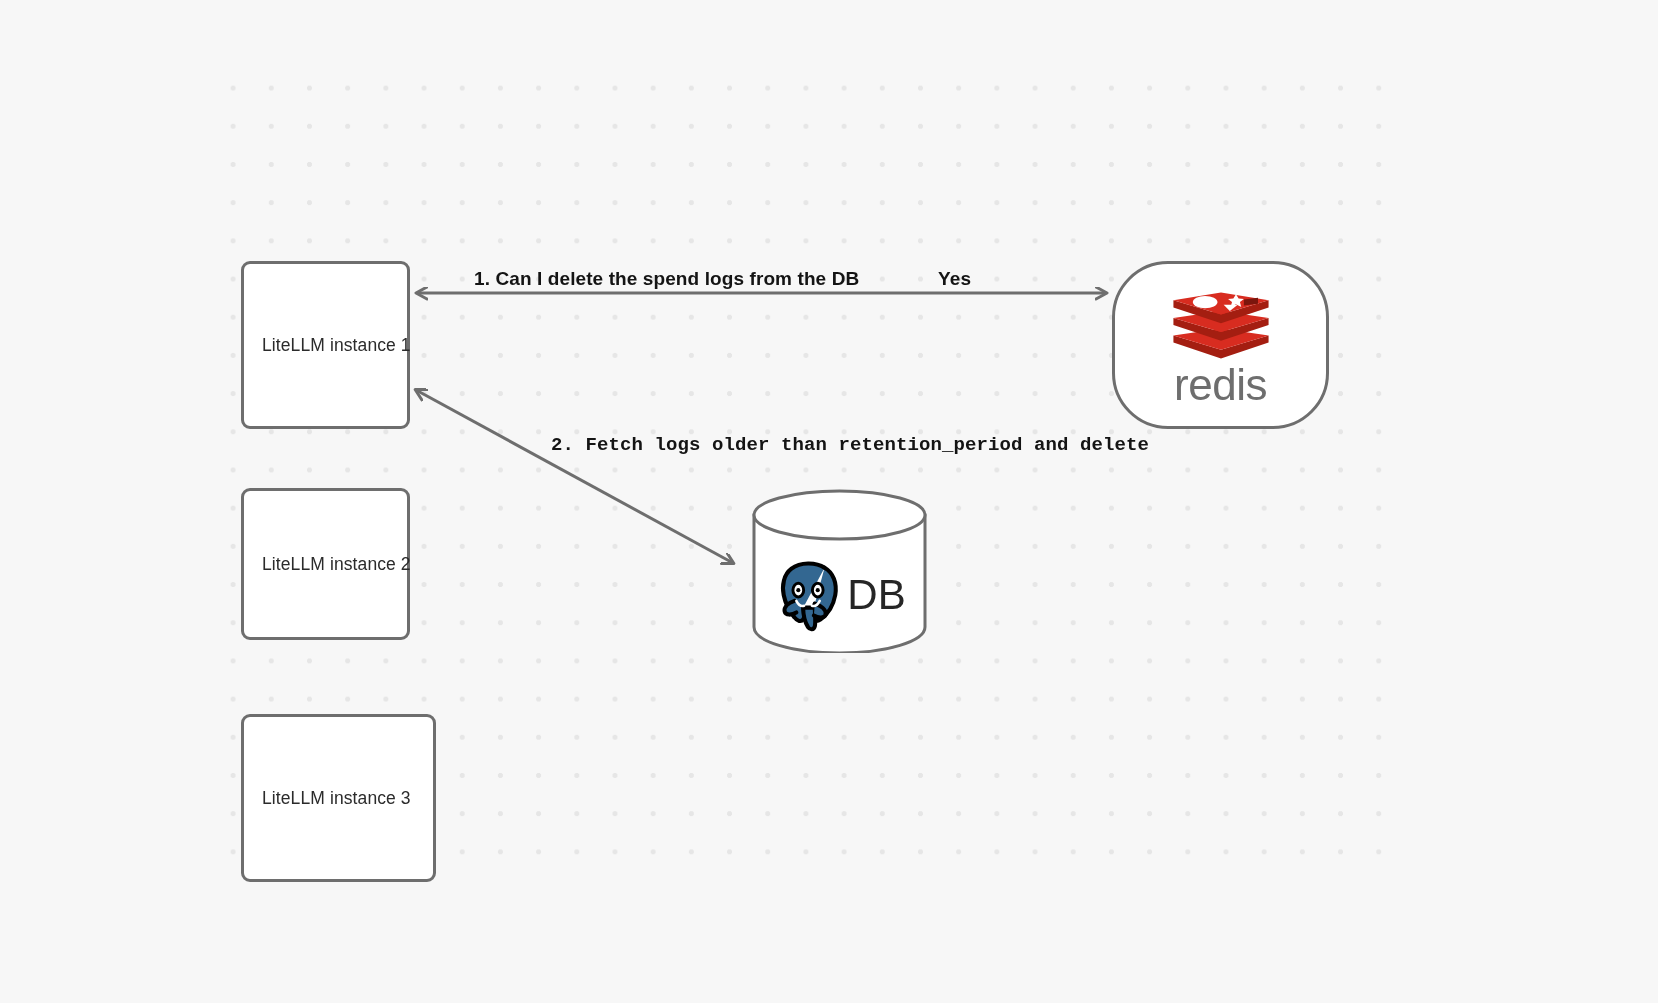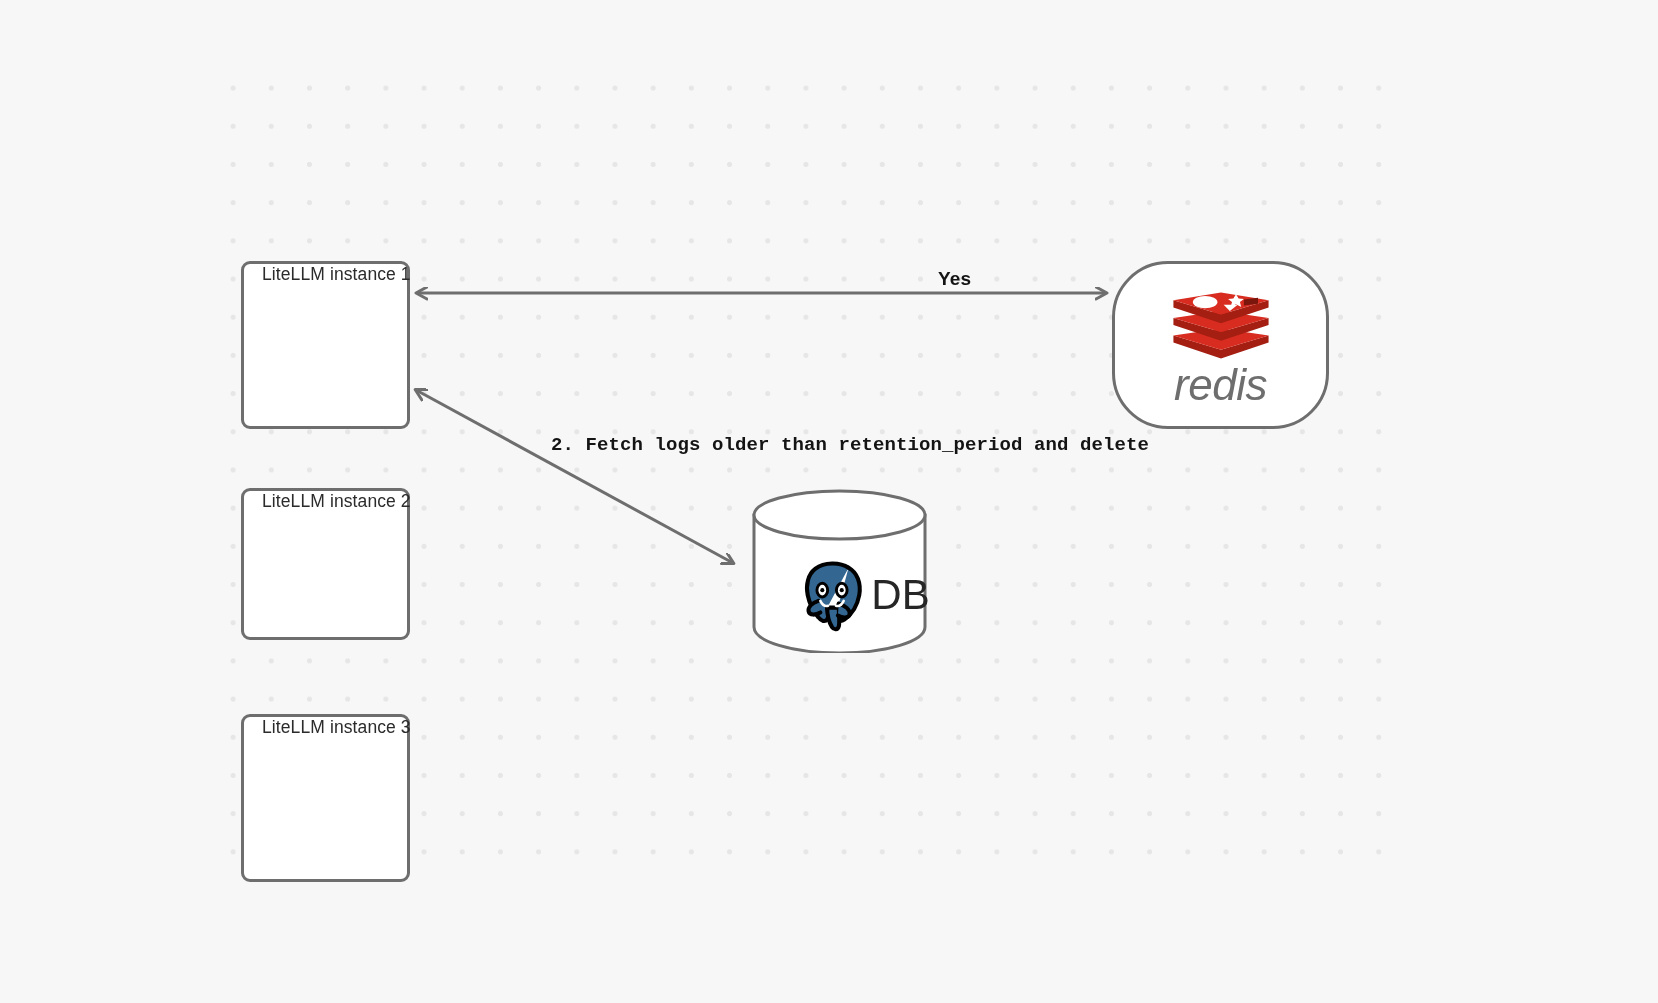--- a/index.html
+++ b/index.html
@@ -41,33 +41,33 @@
     pointer-events: none;
   }
   
   .node-box {
     position: absolute;
     background: #ffffff;
     border: 3px solid #6e6e6e;
     border-radius: 9px;
     box-sizing: border-box;
     display: flex;
-    align-items: flex-start;
+    align-items: center;
     justify-content: flex-start;
   }
   .node-box .node-label {
     font-size: 17.5px;
     color: #2b2b2b;
     padding-left: 18px;
     letter-spacing: 0.1px;
     white-space: nowrap;
   }
   #litellm-1 { left: 241px; top: 261px; width: 169px; height: 168px; }
   #litellm-2 { left: 241px; top: 488px; width: 169px; height: 152px; }
-  #litellm-3 { left: 241px; top: 714px; width: 169px; height: 168px; }
+  #litellm-3 { left: 241px; top: 714px; width: 195px; height: 168px; }
 
   
   #redis-node {
     position: absolute;
     left: 1112px;
     top: 261px;
     width: 217px;
     height: 168px;
     background: #ffffff;
     border: 3px solid #6e6e6e;
@@ -80,21 +80,20 @@
   }
   #redis-logo-mark { width: 108px; height: 74px; display: block; margin-top: 4px; }
   #redis-wordmark {
     font-size: 44px;
     font-weight: 400;
     color: #6e6e6e;
     letter-spacing: -0.5px;
     line-height: 1;
     margin-top: 1px;
     font-family: "Liberation Sans", sans-serif;
-    font-style: italic;
   }
 
   
   #db-node {
     position: absolute;
     left: 752px;
     top: 489px;
     width: 175px;
     height: 164px;
   }
@@ -102,21 +101,20 @@
   #db-content {
     position: absolute;
     left: 0;
     top: 48px;
     width: 175px;
     height: 116px;
     display: flex;
     align-items: center;
     justify-content: center;
     gap: 2px;
-    padding-left: 24px;
   }
   #pg-elephant { width: 72px; height: 74px; display: block; }
   #db-text {
     font-size: 42px;
     color: #262626;
     line-height: 1;
     letter-spacing: 0px;
   }
 
   
@@ -213,16 +211,17 @@
         </g>
         <g fill="none" stroke="#ffffff" stroke-width="2.6" stroke-linecap="round">
           <path d="M24,44 C26,48 29,50 32,49"></path>
           <path d="M48,44 C46,48 43,50 40,49"></path>
         </g>
       </svg>
       <span id="db-text">DB</span>
     </div>
   </div>
 
+  <div class="edge-label" id="label-step1">1.  Can I delete the spend logs from the DB</div>
   <div class="edge-label" id="label-yes">Yes</div>
   <div class="edge-label" id="label-step2">2.  Fetch logs older than retention_period and delete</div>
 
 </div>
 
 </body></html>

